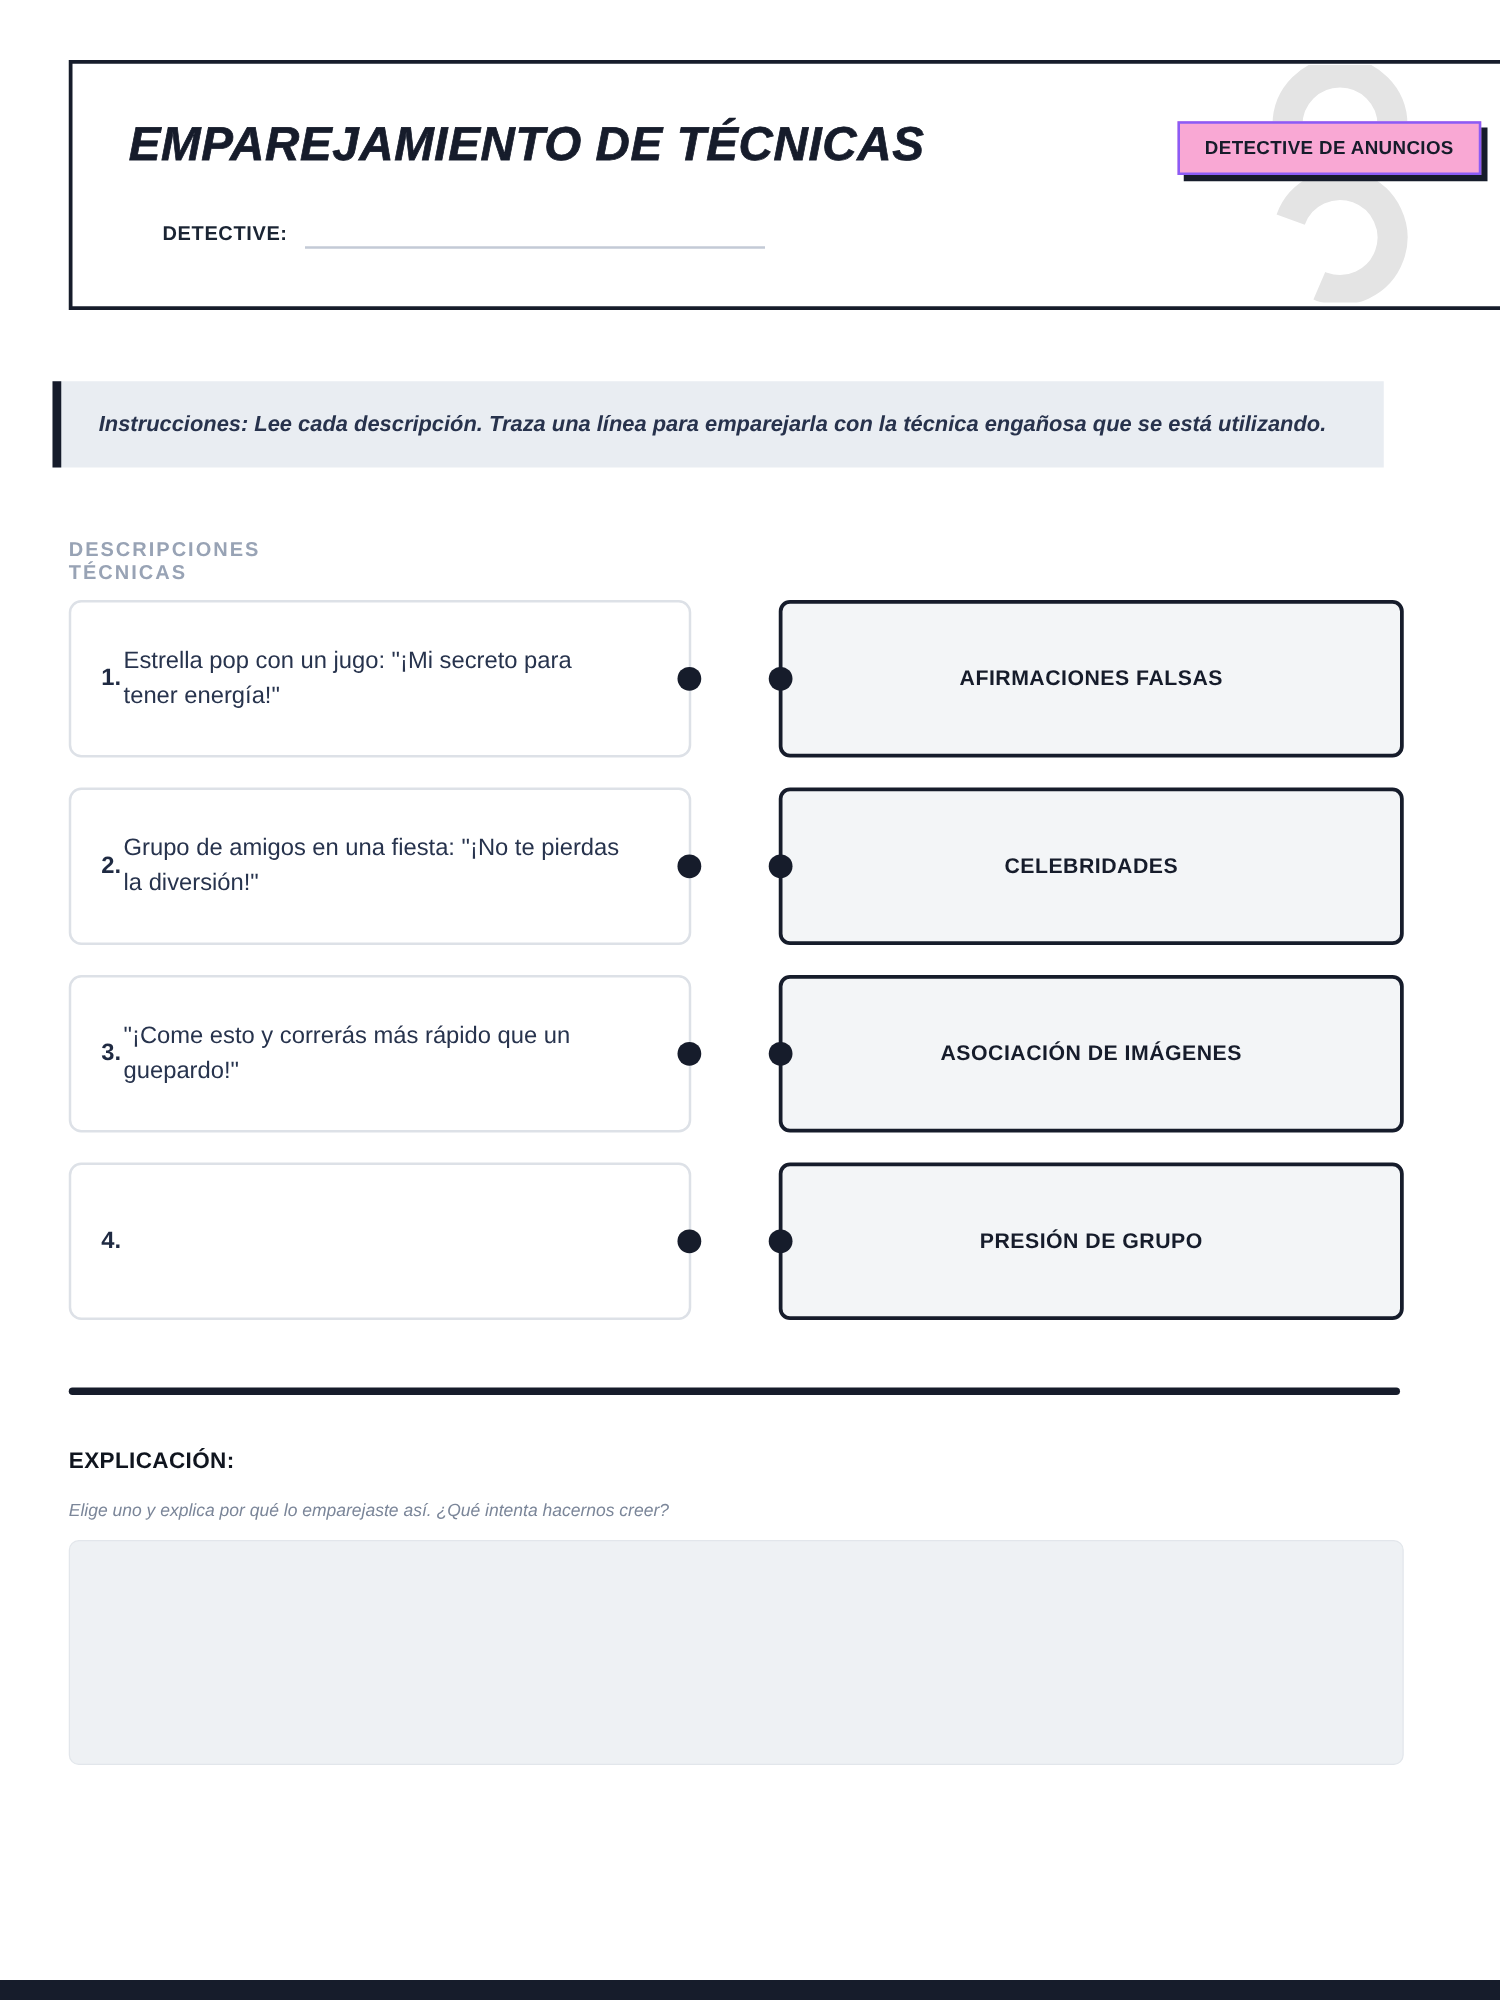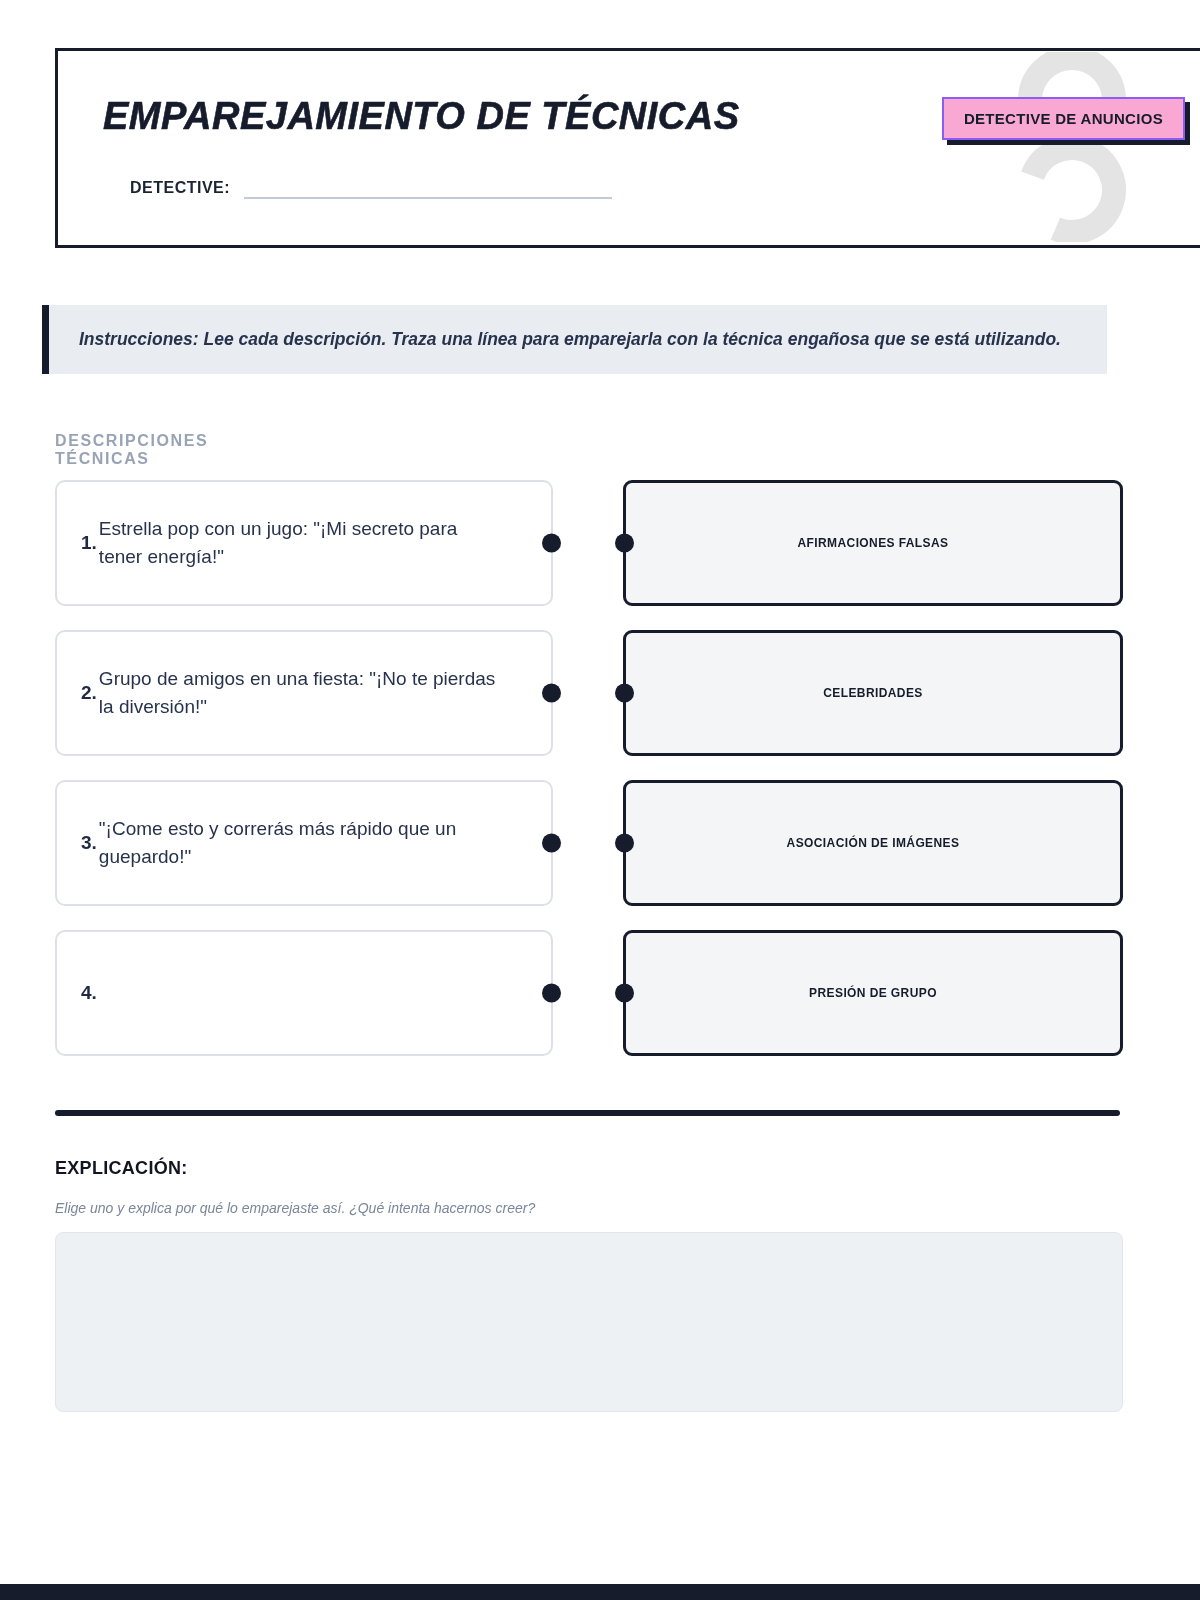--- a/index.html
+++ b/index.html
@@ -76,21 +76,21 @@
   }
   .desc-num { font-weight:bold; font-size:19px; color:#1f2a42; margin-right:2px; flex:none; }
   .desc-text { font-size:19px; color:#27334d; line-height:1.45; }
   .tech-card {
     position:relative; width:500px; height:100%;
     background:#f3f5f7; border:3px solid #161c2b; border-radius:9px;
     display:flex; align-items:center; justify-content:center;
     padding:10px 30px;
   }
   .tech-label {
-    font-size:12px; font-weight:bold; letter-spacing:0.4px;
+    font-size:17px; font-weight:bold; letter-spacing:0.4px;
     color:#161c2b; text-align:center;
   }
   .dot {
     position:absolute; top:50%; transform:translateY(-50%);
     width:19px; height:19px; border-radius:50%;
     background:#161c2b; cursor:pointer;
   }
   .dot-right { right:-10px; }
   .dot-left  { left:-11px; }
 

